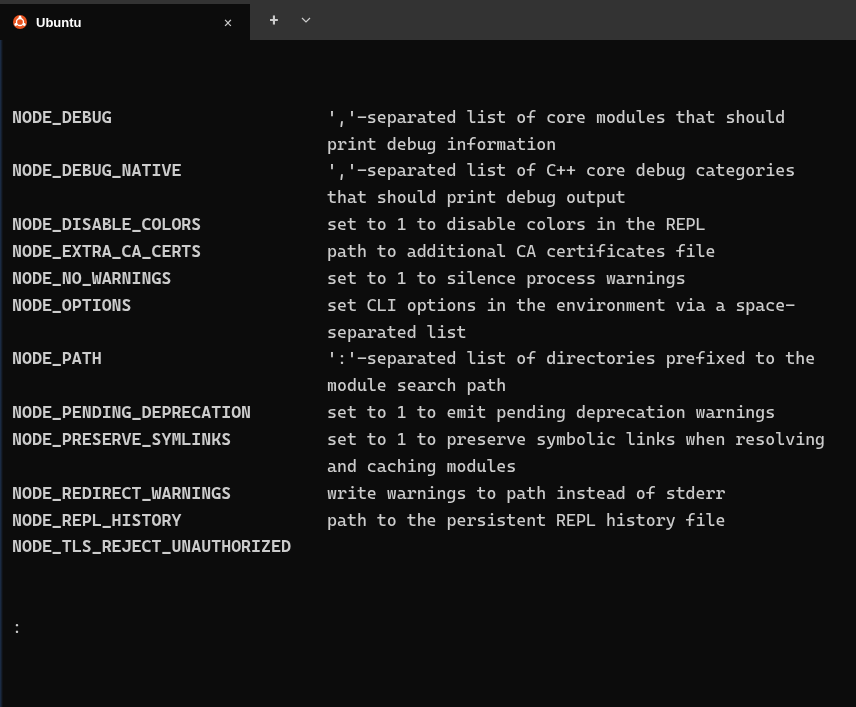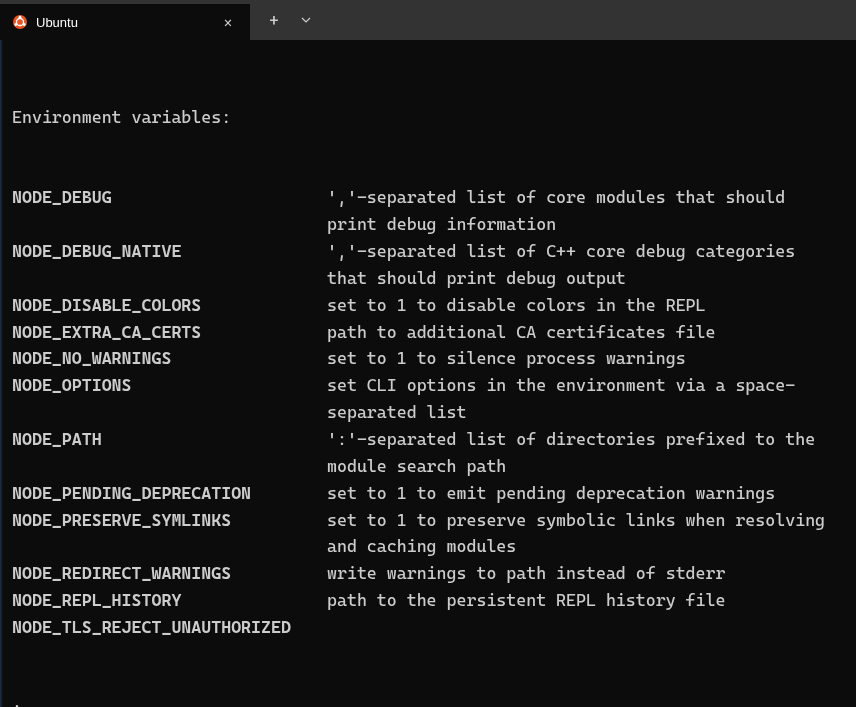--- a/index.html
+++ b/index.html
@@ -13,20 +13,21 @@
       background: #0c0c0c;
       font-family: 'Cascadia Mono', 'Consolas', monospace;
       overflow: hidden;
     }
     .titlebar {
       height: 40px;
       background: #333333;
       display: flex;
       align-items: center;
       position: relative;
+      font-weight: bold;
     }
     .tab {
       height: 36px;
       width: 250px;
       background: #0c0c0c;
       margin-top: 4px;
       display: flex;
       align-items: center;
       padding: 0 12px;
       position: relative;
@@ -126,16 +127,15 @@
       <svg width="12" height="12" viewBox="0 0 12 12">
         <path d="M2 4 L6 8 L10 4" fill="none" stroke="#cccccc" stroke-width="1.2"></path>
       </svg>
     </span>
   </div>
 </div>
 
 <div class="left-border"></div>
 
 <div class="terminal">
-  <div class="section-header">Environment variables:</div>
   <div id="env-list"><div class="env-row"><div class="env-name">NODE_DEBUG</div><div class="env-desc">','-separated list of core modules that should print debug information</div></div><div class="env-row"><div class="env-name">NODE_DEBUG_NATIVE</div><div class="env-desc">','-separated list of C++ core debug categories that should print debug output</div></div><div class="env-row"><div class="env-name">NODE_DISABLE_COLORS</div><div class="env-desc">set to 1 to disable colors in the REPL</div></div><div class="env-row"><div class="env-name">NODE_EXTRA_CA_CERTS</div><div class="env-desc">path to additional CA certificates file</div></div><div class="env-row"><div class="env-name">NODE_NO_WARNINGS</div><div class="env-desc">set to 1 to silence process warnings</div></div><div class="env-row"><div class="env-name">NODE_OPTIONS</div><div class="env-desc">set CLI options in the environment via a space-separated list</div></div><div class="env-row"><div class="env-name">NODE_PATH</div><div class="env-desc">':'-separated list of directories prefixed to the module search path</div></div><div class="env-row"><div class="env-name">NODE_PENDING_DEPRECATION</div><div class="env-desc">set to 1 to emit pending deprecation warnings</div></div><div class="env-row"><div class="env-name">NODE_PRESERVE_SYMLINKS</div><div class="env-desc">set to 1 to preserve symbolic links when resolving and caching modules</div></div><div class="env-row"><div class="env-name">NODE_REDIRECT_WARNINGS</div><div class="env-desc">write warnings to path instead of stderr</div></div><div class="env-row"><div class="env-name">NODE_REPL_HISTORY</div><div class="env-desc">path to the persistent REPL history file</div></div><div class="env-row"><div class="env-name">NODE_TLS_REJECT_UNAUTHORIZED</div><div class="env-desc"></div></div></div>
   <div>:</div>
 </div>
 
 </body></html>

